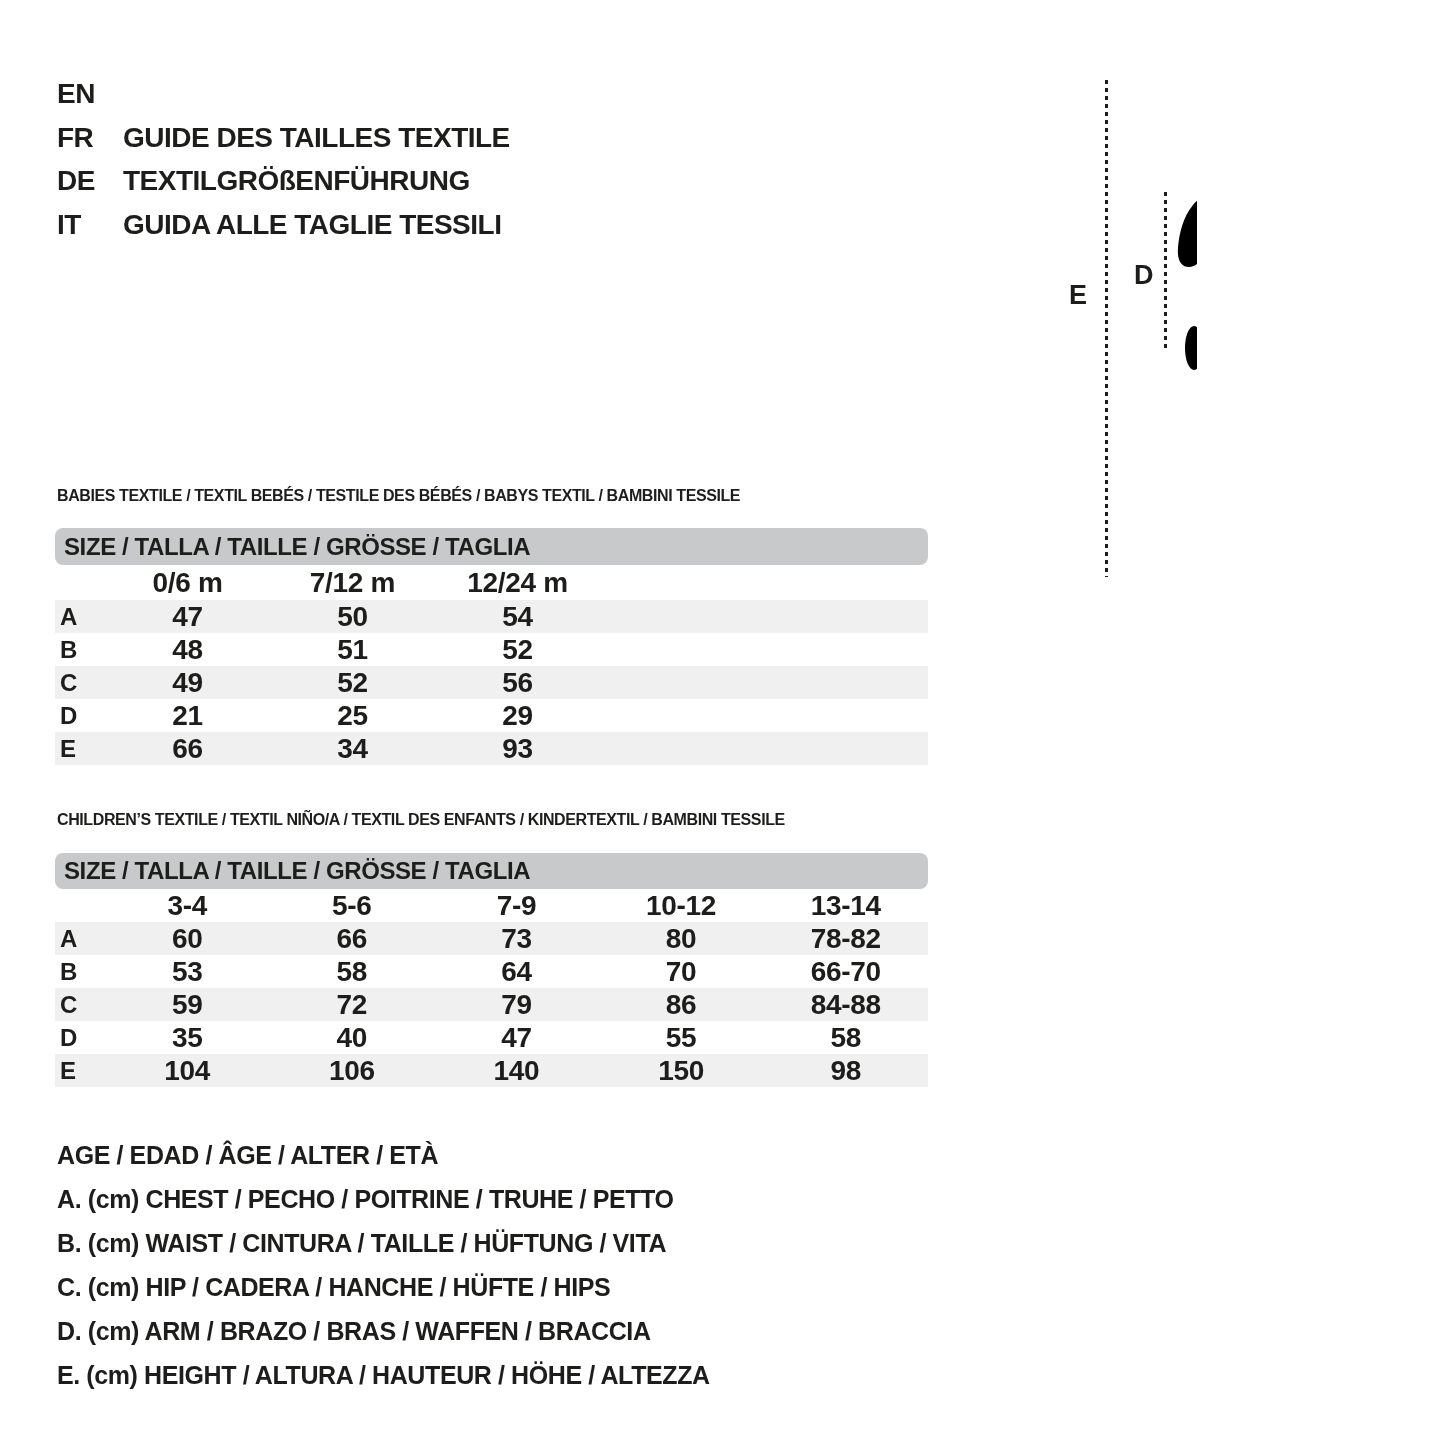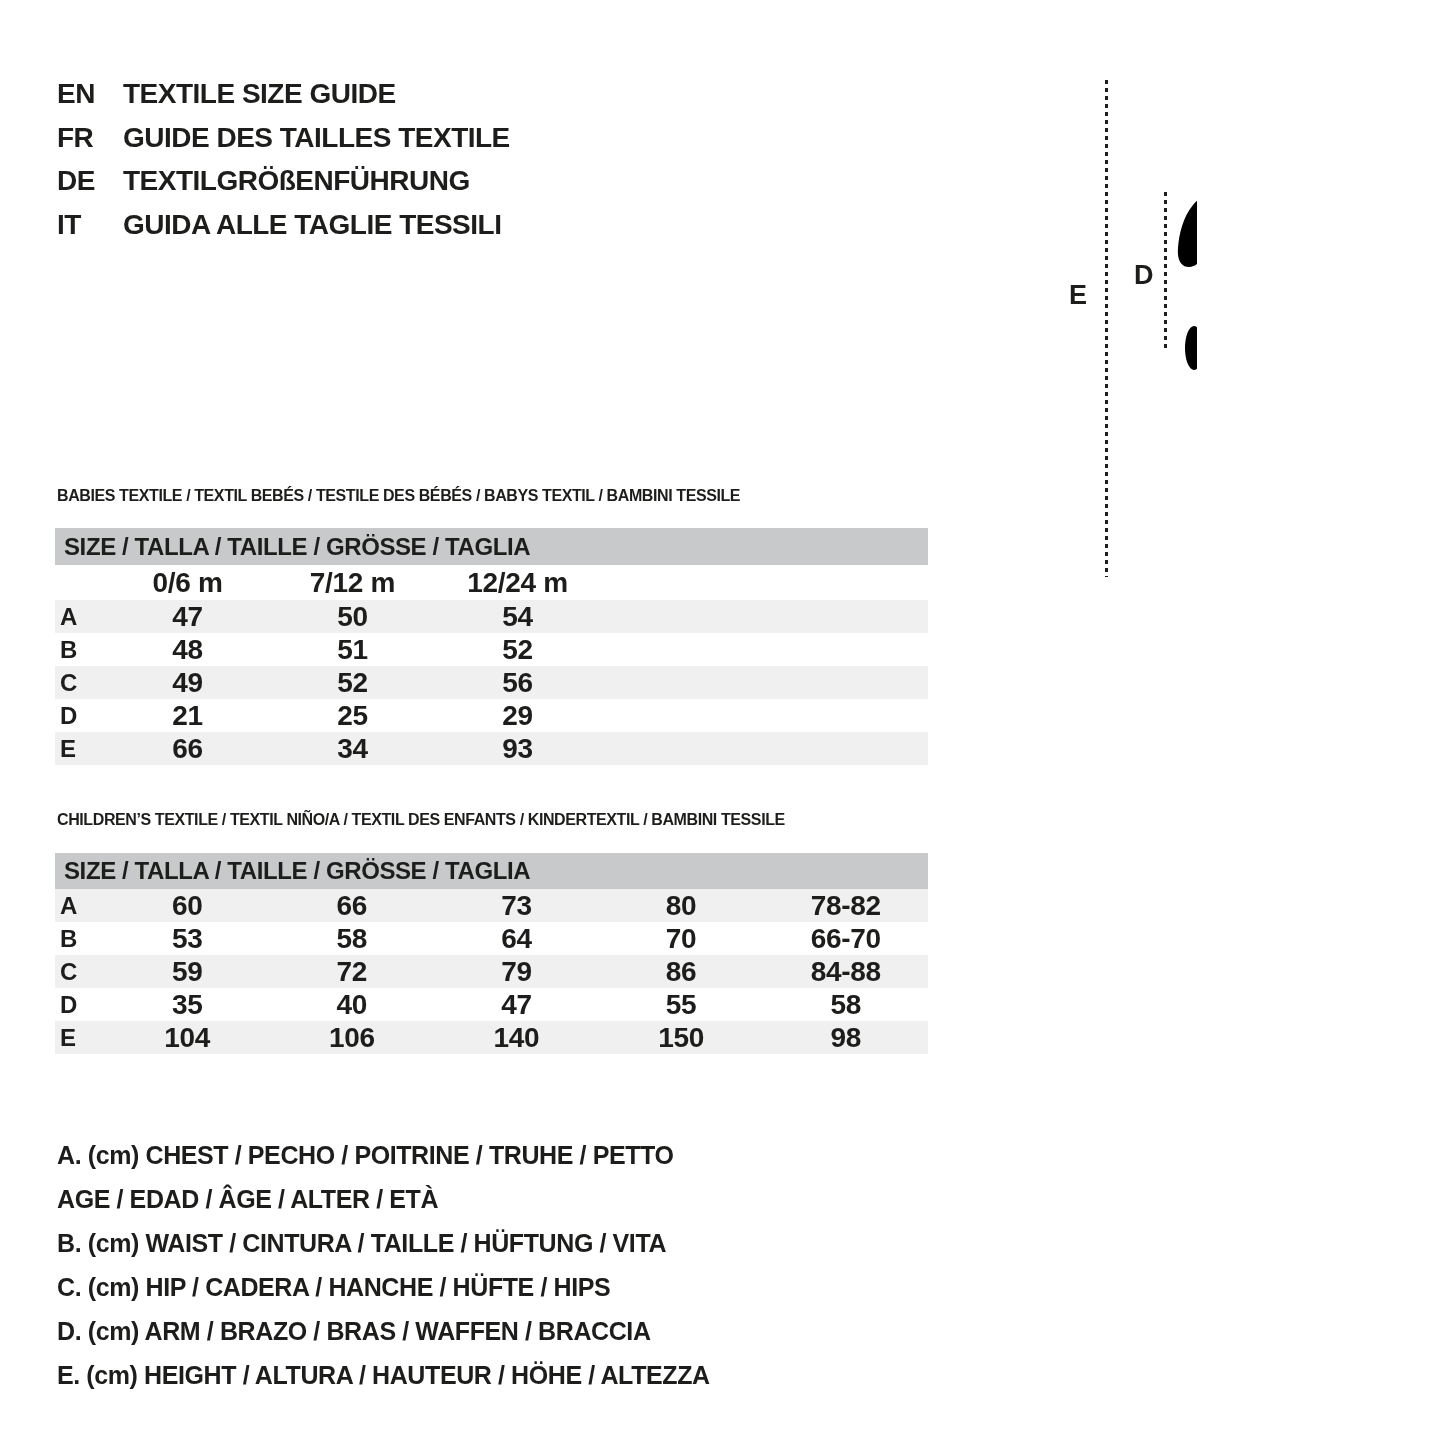--- a/index.html
+++ b/index.html
@@ -23,21 +23,21 @@
   
   .vdot{position:absolute;width:3px;background:repeating-linear-gradient(180deg,var(--ink) 0 4px,transparent 4px 8px);}
   .hdot-y{position:absolute;height:4px;background:repeating-linear-gradient(90deg,var(--dot-yellow) 0 5px,transparent 5px 9px);}
   .hdot-k{position:absolute;height:4px;background:repeating-linear-gradient(90deg,var(--ink) 0 5px,transparent 5px 9px);}
   .marker{position:absolute;font-size:27px;font-weight:700;line-height:32px;letter-spacing:-0.5px;}
   .figure-svg{position:absolute;left:1172px;top:76px;width:168px;height:505px;}
   
   .section-title{position:absolute;left:57px;font-size:16px;font-weight:700;letter-spacing:-0.4px;white-space:nowrap;line-height:28px;}
   
   .size-bar{position:absolute;left:55px;width:873px;background:var(--bar-gray);
-            font-size:24px;font-weight:700;letter-spacing:-0.4px;padding-left:9px;white-space:nowrap;}
+            font-size:24px;font-weight:700;letter-spacing:-0.4px;padding-left:9px;white-space:nowrap;border-radius:8px;}
   .size-bar.babies-bar{top:528px;height:37px;line-height:37px;}
   .size-bar.children-bar{top:853px;height:36px;line-height:36px;}
   .table{position:absolute;left:55px;width:873px;}
   .table.babies-table{top:565px;}
   .table.children-table{top:889px;}
   .t-row{display:flex;height:33px;line-height:33px;}
   .babies-table .t-head{height:35px;line-height:35px;}
   .t-row.alt{background:var(--stripe-gray);}
   .t-label{width:50px;padding-left:5px;font-size:24px;font-weight:700;letter-spacing:-0.3px;}
   .t-cell{width:165px;text-align:center;font-size:28px;font-weight:600;letter-spacing:-0.3px;}
@@ -47,21 +47,20 @@
   .legend-line{font-size:25px;font-weight:600;letter-spacing:-0.4px;line-height:44px;white-space:nowrap;}
 </style>
 </head>
 <body>
 
 <div class="page">
 
   <section class="lang-block">
     <div class="lang-row">
       <span class="lang-code">EN</span>
-      <span class="lang-title">TEXTILE SIZE GUIDE</span>
     </div>
     <div class="lang-row">
       <span class="lang-code">FR</span>
       <span class="lang-title">GUIDE DES TAILLES TEXTILE</span>
     </div>
     <div class="lang-row">
       <span class="lang-code">DE</span>
       <span class="lang-title">TEXTILGRÖßENFÜHRUNG</span>
     </div>
     <div class="lang-row">
@@ -150,20 +149,28 @@
       <span class="t-cell">34</span>
       <span class="t-cell">93</span>
     </div>
   </div>
 
   <h2 class="section-title" style="top:806px;">CHILDREN’S TEXTILE / TEXTIL NIÑO/A / TEXTIL DES ENFANTS / KINDERTEXTIL / BAMBINI TESSILE</h2>
   <div class="size-bar children-bar">
     <span>SIZE / TALLA / TAILLE / GRÖSSE / TAGLIA</span>
   </div>
   <div class="table children-table">
+    <div class="t-row t-head">
+      <span class="t-label"></span>
+      <span class="t-cell">3-4</span>
+      <span class="t-cell">5-6</span>
+      <span class="t-cell">7-9</span>
+      <span class="t-cell">10-12</span>
+      <span class="t-cell">13-14</span>
+    </div>
     <div class="t-row alt">
       <span class="t-label">A</span>
       <span class="t-cell">60</span>
       <span class="t-cell">66</span>
       <span class="t-cell">73</span>
       <span class="t-cell">80</span>
       <span class="t-cell">78-82</span>
     </div>
     <div class="t-row">
       <span class="t-label">B</span>
@@ -193,21 +200,21 @@
       <span class="t-label">E</span>
       <span class="t-cell">104</span>
       <span class="t-cell">106</span>
       <span class="t-cell">140</span>
       <span class="t-cell">150</span>
       <span class="t-cell">98</span>
     </div>
   </div>
 
   <section class="legend">
+    <div class="legend-line">AGE / EDAD / ÂGE / ALTER / ETÀ</div>
     <div class="legend-line">A. (cm) CHEST / PECHO / POITRINE / TRUHE / PETTO</div>
-    <div class="legend-line">AGE / EDAD / ÂGE / ALTER / ETÀ</div>
     <div class="legend-line">B. (cm) WAIST / CINTURA / TAILLE / HÜFTUNG / VITA</div>
     <div class="legend-line">C. (cm) HIP / CADERA / HANCHE / HÜFTE / HIPS</div>
     <div class="legend-line">D. (cm) ARM / BRAZO / BRAS / WAFFEN / BRACCIA</div>
     <div class="legend-line">E. (cm) HEIGHT / ALTURA / HAUTEUR / HÖHE / ALTEZZA</div>
   </section>
 
 </div>
 
 </body></html>

